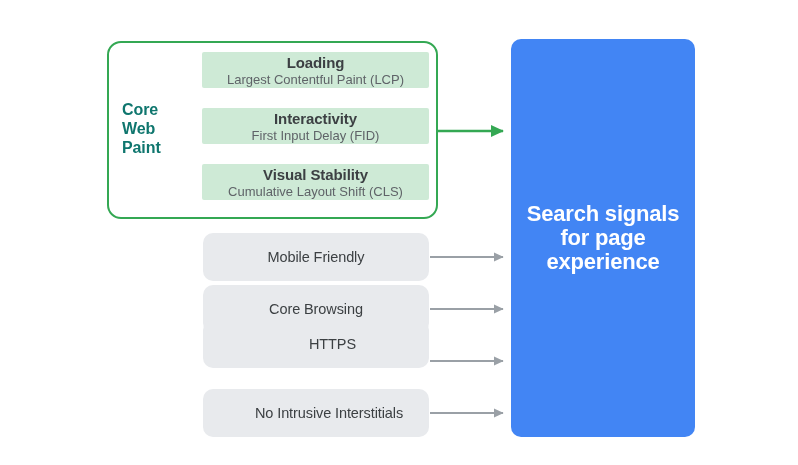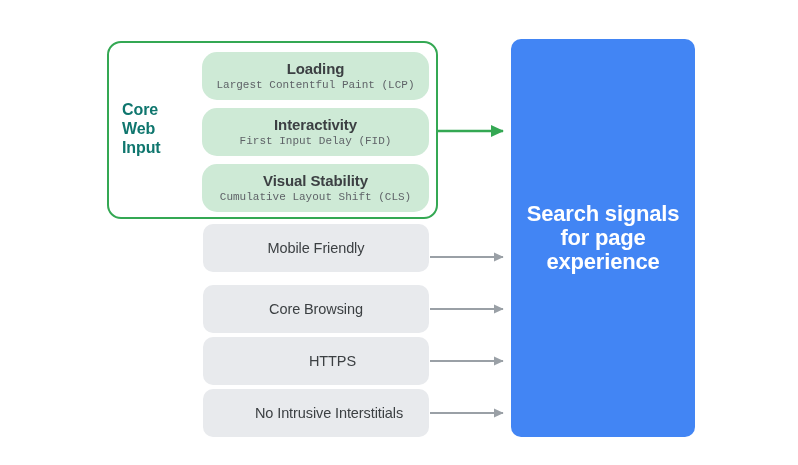--- a/index.html
+++ b/index.html
@@ -44,43 +44,42 @@
     line-height: 19px;
     text-align: left;
     letter-spacing: -0.1px;
   }
 
   
   .vital-pill {
     position: absolute;
     left: 202px;
     width: 227px;
-    height: 48px;
+    height: 36px;
     background: #CEEAD6;
-    border-radius: 15px;
+    border-radius: 2px;
     display: flex;
     flex-direction: column;
     align-items: center;
     justify-content: center;
     box-sizing: border-box;
   }
   .vital-pill .v-title {
     color: #3C4043;
     font-size: 15px;
     font-weight: bold;
     line-height: 18px;
     letter-spacing: -0.1px;
   }
   .vital-pill .v-sub {
     color: #5F6368;
-    font-size: 11px;
+    font-size: 13px;
     font-weight: normal;
     line-height: 13px;
     margin-top: 1px;
-    font-family: Liberation Mono, monospace;
   }
   #vital-0 { top: 52px; }
   #vital-1 { top: 108px; }
   #vital-2 { top: 164px; }
 
   
   .signal-pill {
     position: absolute;
     left: 203px;
     width: 226px;
@@ -92,23 +91,23 @@
     justify-content: center;
     box-sizing: border-box;
   }
   .signal-pill .s-title {
     color: #3C4043;
     font-size: 14.5px;
     font-weight: normal;
     line-height: 18px;
     letter-spacing: -0.1px;
   }
-  #signal-0 { top: 224px; }
+  #signal-0 { top: 233px; }
   #signal-1 { top: 285px; }
-  #signal-2 { top: 337px; padding-left: 33px; }
+  #signal-2 { top: 320px; padding-left: 33px; }
   #signal-3 { top: 389px; padding-left: 26px; }
 
   
   .search-box {
     position: absolute;
     left: 511px;
     top: 39px;
     width: 184px;
     height: 398px;
     background: #4285F4;
@@ -142,21 +141,21 @@
 </head>
 <body>
 
 <div id="canvas">
 
   <div class="cwv-container"></div>
 
   <div class="cwv-label">
     <div>Core</div>
     <div>Web</div>
-    <div>Input</div>
+    <div>Paint</div>
   </div>
 
   <div class="vital-pill" id="vital-0">
     <div class="v-title">Loading</div>
     <div class="v-sub">Largest Contentful Paint (LCP)</div>
   </div>
 
   <div class="vital-pill" id="vital-2">
     <div class="v-title">Visual Stability</div>
     <div class="v-sub">Cumulative Layout Shift (CLS)</div>

